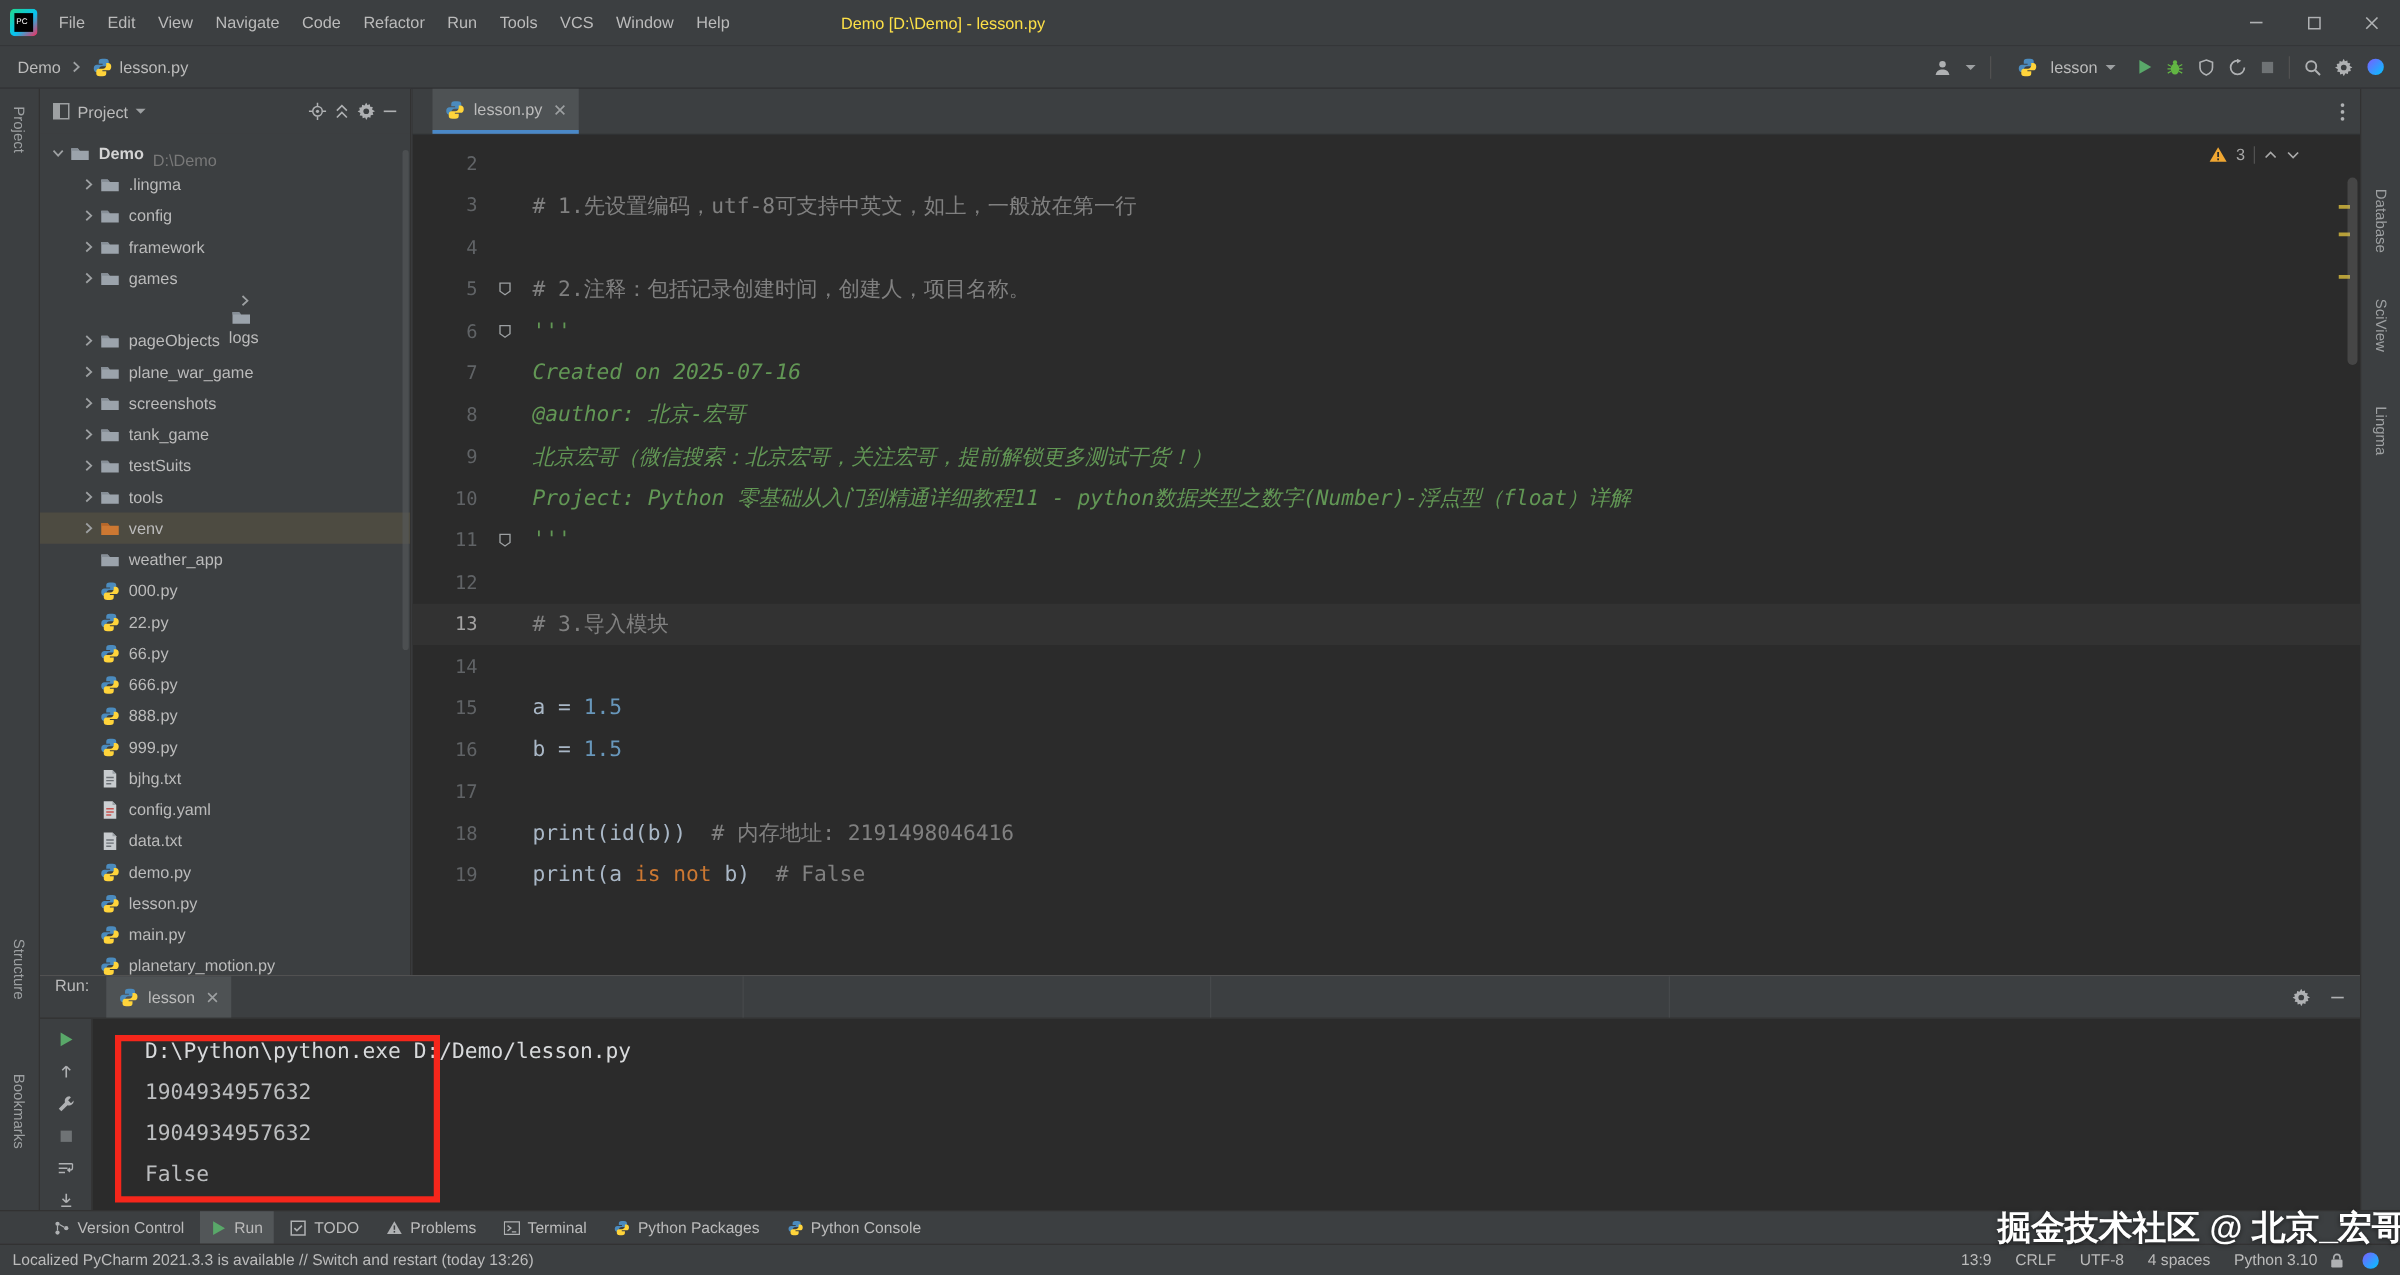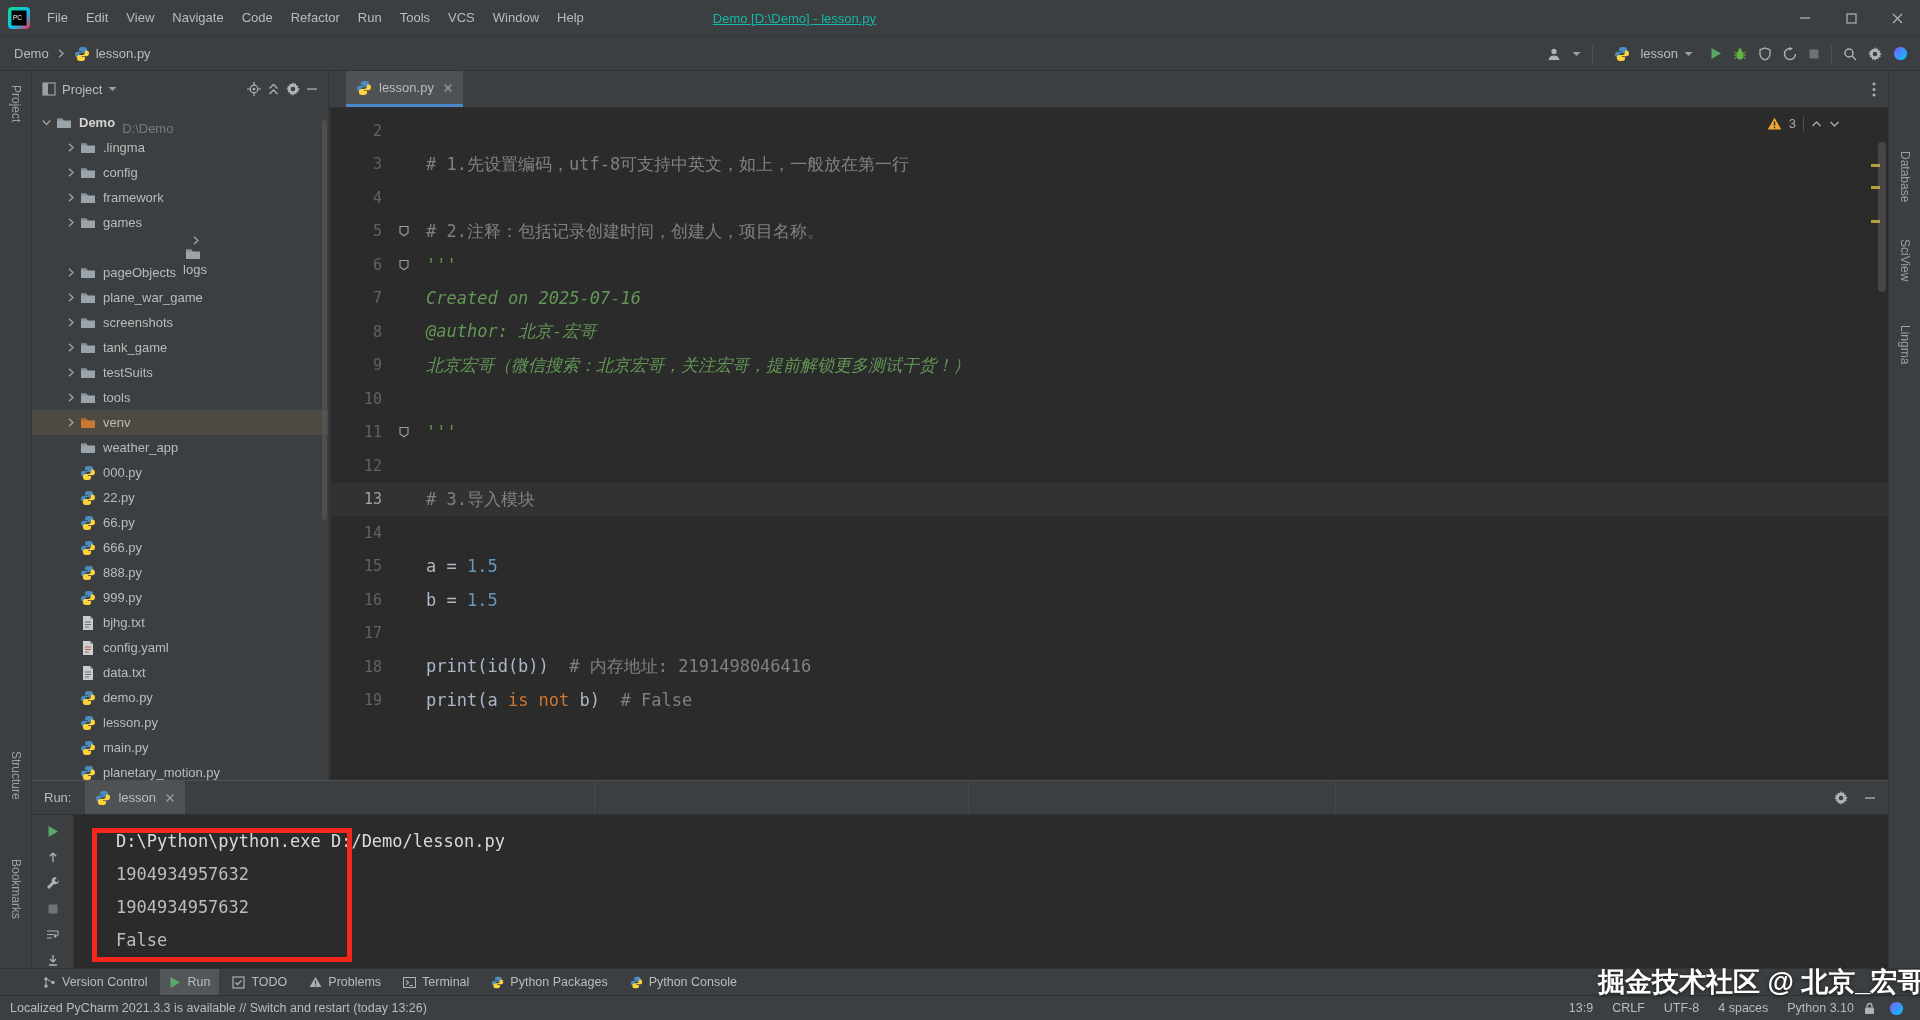--- a/index.html
+++ b/index.html
@@ -6,21 +6,21 @@
   html,body { width:1920px; height:1020px; overflow:hidden; }
   body { background:#3c3f41; color:#bbbbbb; font-family:"Liberation Sans","DejaVu Sans",sans-serif; font-size:13px; }
   #app { position:relative; width:1920px; height:1020px; }
   .icon svg, .icon16 svg, .bb-icon svg { display:block; }
 
   
   .titlebar { position:absolute; top:0; left:0; width:1920px; height:37px; background:#3c3f41; display:flex; align-items:center; padding-left:8px; border-bottom:1px solid #343638; }
   .app-logo { margin-right:8px; }
   .menu-bar { display:flex; }
   .menu-item { padding:0 9px; line-height:36px; color:#bbbbbb; cursor:default; }
-  .win-title { margin-left:120px; color:#14b8a6;text-decoration:underline; }
+  .win-title { margin-left:80px; color:#fde047; }
   .win-controls { margin-left:auto; display:flex; height:100%; }
   .win-btn { width:46px; display:flex; align-items:center; justify-content:center; }
 
   
   .navbar { position:absolute; top:37px; left:0; width:1920px; height:34px; background:#3c3f41; display:flex; align-items:center; padding:0 12px; border-bottom:1px solid #2f3133; }
   .crumb { color:#bbbbbb; margin:0 2px; }
   .crumb-sep { margin:0 4px; display:flex; }
   .navbar .icon16 { margin:0 4px; }
   .nav-right { margin-left:auto; display:flex; align-items:center; gap:11px; }
   .run-config { display:flex; align-items:center; gap:6px; padding:2px 6px; border-radius:3px; }
@@ -67,21 +67,21 @@
   .tok-num { color:#6897bb; }
   .tok-kw { color:#cc7832; }
   .tok-id { color:#a9b7c6; }
   .inspection-widget { position:absolute; top:8px; right:48px; display:flex; align-items:center; gap:7px; color:#a9a9a9; font-family:"Liberation Sans",sans-serif; font-size:13px; }
   .insp-sep { width:1px; height:14px; background:#515151; }
   .err-tick { position:absolute; right:8px; width:9px; height:3px; background:#b8a038; }
   .editor-scroll-thumb { position:absolute; right:2px; top:34px; width:8px; height:150px; background:rgba(170,170,170,.22); border-radius:4px; }
 
   
   .run-panel { position:absolute; left:32px; top:780px; right:32px; height:188px; border-top:1px solid #515151; display:flex; flex-direction:column; }
-  .run-header { height:34px; flex:none; background:#3c3f41; display:flex; align-items:center; padding:0 12px; position:relative; border-bottom:1px solid #323232; }
+  .run-header { height:34px; flex:none; background:#3c3f41; display:flex; padding:0 12px; position:relative; border-bottom:1px solid #323232; }
   .run-label { color:#bbbbbb; margin-right:14px; }
   .run-tab { display:flex; align-items:center; gap:7px; background:#4e5254; height:100%; padding:0 10px; }
   .run-header-right { margin-left:auto; display:flex; align-items:center; gap:16px; }
   .run-hdiv { position:absolute; top:0; width:1px; height:100%; background:#46494b; }
   .run-body { flex:1; display:flex; background:#2b2b2b; }
   .run-toolbar { width:42px; flex:none; background:#3c3f41; border-right:1px solid #323232; display:flex; flex-direction:column; align-items:center; padding-top:10px; gap:13px; }
   .rt-more { color:#9da0a2; font-size:14px; line-height:10px; }
   .console { flex:1; padding:10px 0 0 42px; font-family:"DejaVu Sans Mono","Liberation Mono",monospace; font-size:17px; }
   .con-line { height:33px; line-height:33px; color:#bbbdbf; white-space:pre; }
   .con-cmd { color:#d8dadc; }
@@ -704,20 +704,21 @@
             <span class="code-text"><span class="tok-doc">@author: 北京-宏哥</span></span>
           </div>
           <div class="code-line">
             <span class="gutter-num">9</span>
             <span class="gutter-icons"></span>
             <span class="code-text"><span class="tok-doc">北京宏哥（微信搜索：北京宏哥，关注宏哥，提前解锁更多测试干货！）</span></span>
           </div>
           <div class="code-line">
             <span class="gutter-num">10</span>
             <span class="gutter-icons"></span>
+            <span class="code-text"><span class="tok-doc">Project: Python 零基础从入门到精通详细教程11 - python数据类型之数字(Number)-浮点型（float）详解</span></span>
           </div>
           <div class="code-line">
             <span class="gutter-num">11</span>
             <span class="gutter-icons">
               <svg width="12" height="12" viewBox="0 0 12 12">
                 <path d="M2 1.5h8v6.5l-4 2.8-4-2.8z" fill="none" stroke="#9da0a2" stroke-width="1.1"></path>
               </svg>
             </span>
             <span class="code-text"><span class="tok-doc">'''</span></span>
           </div>

